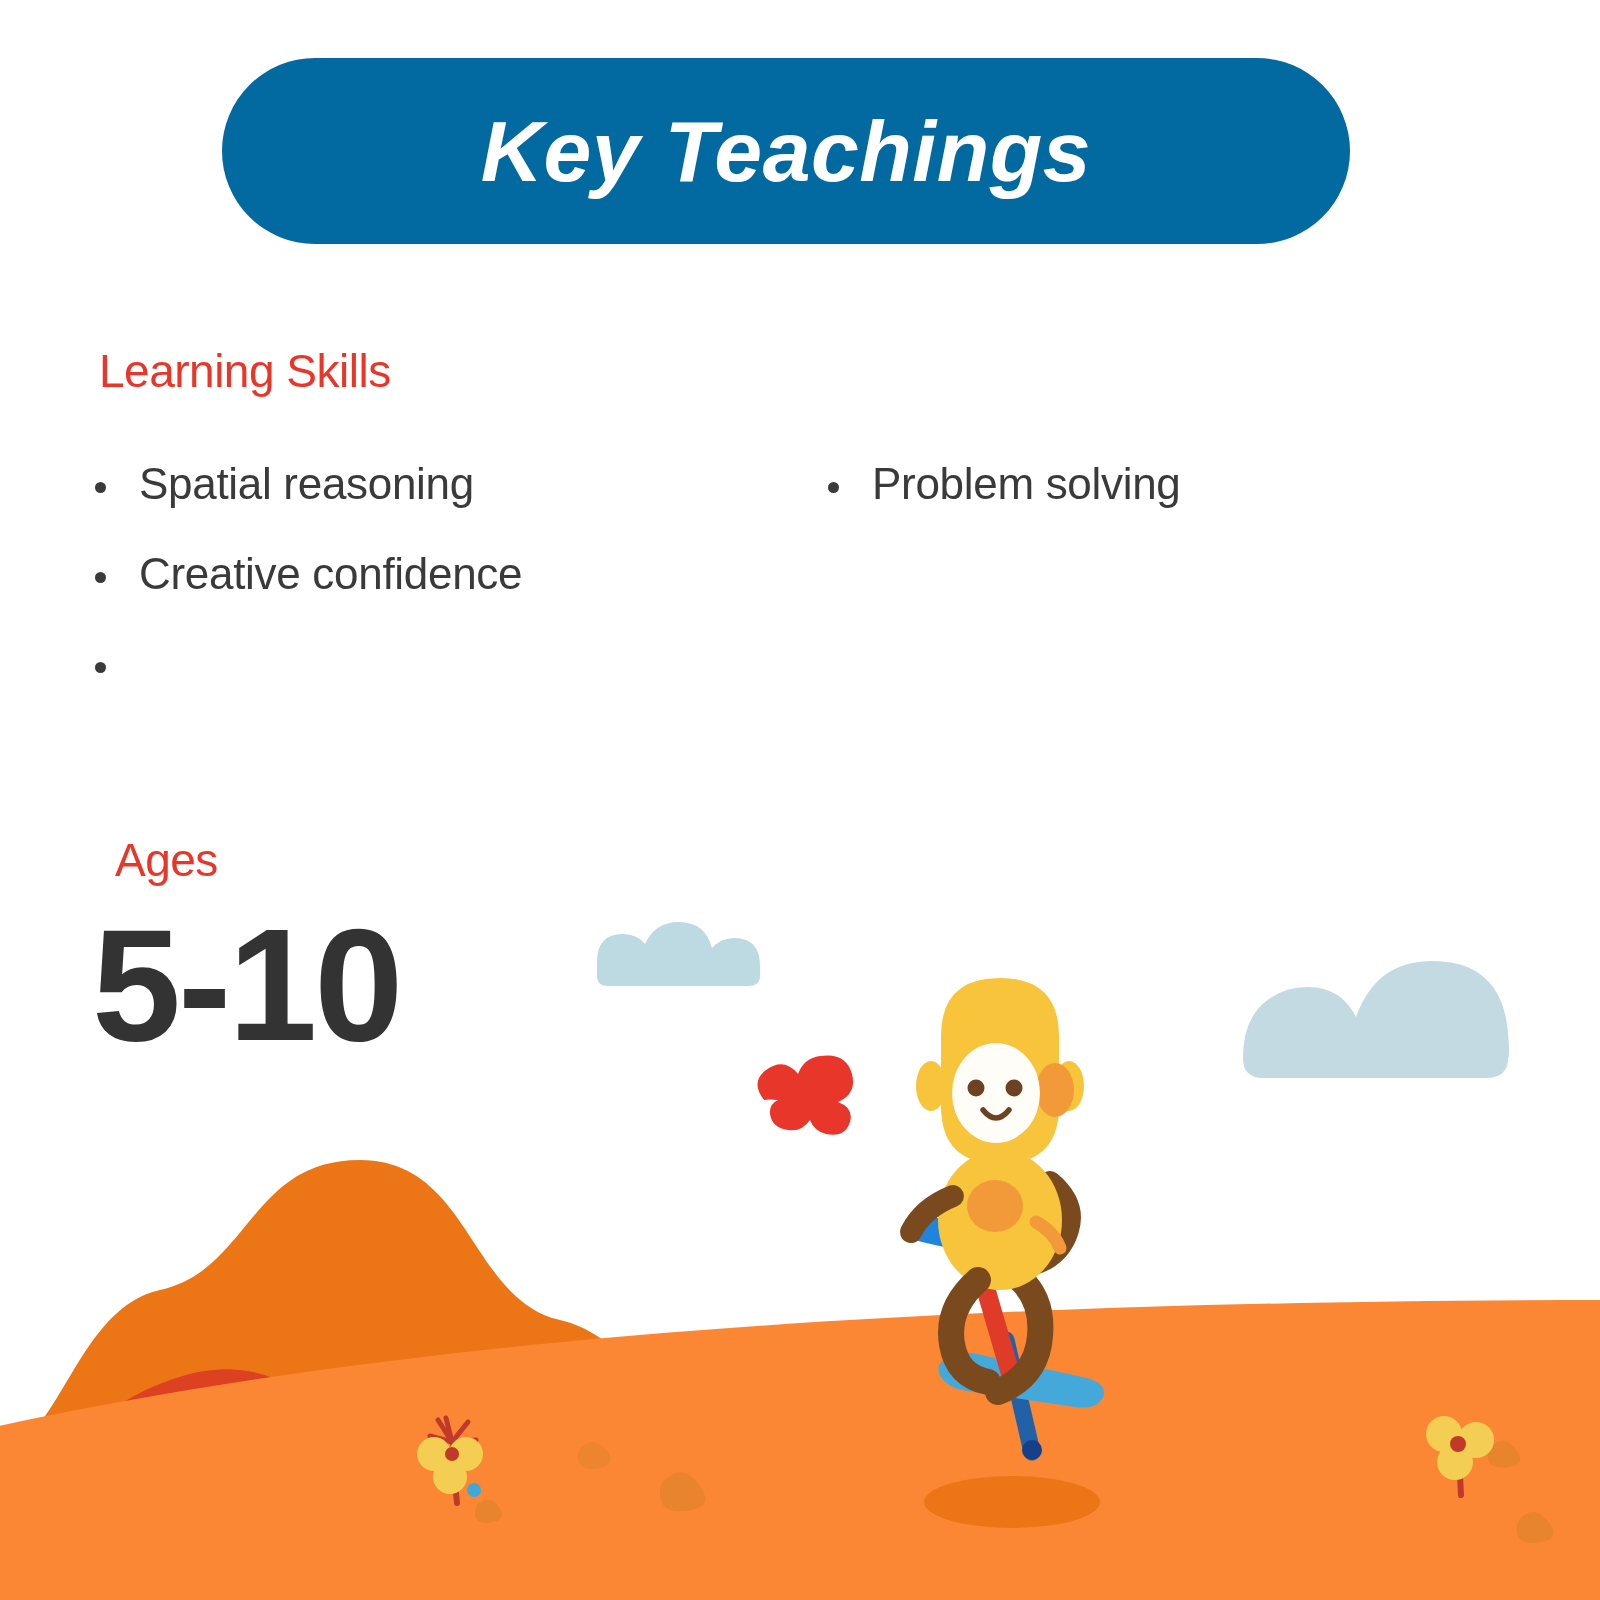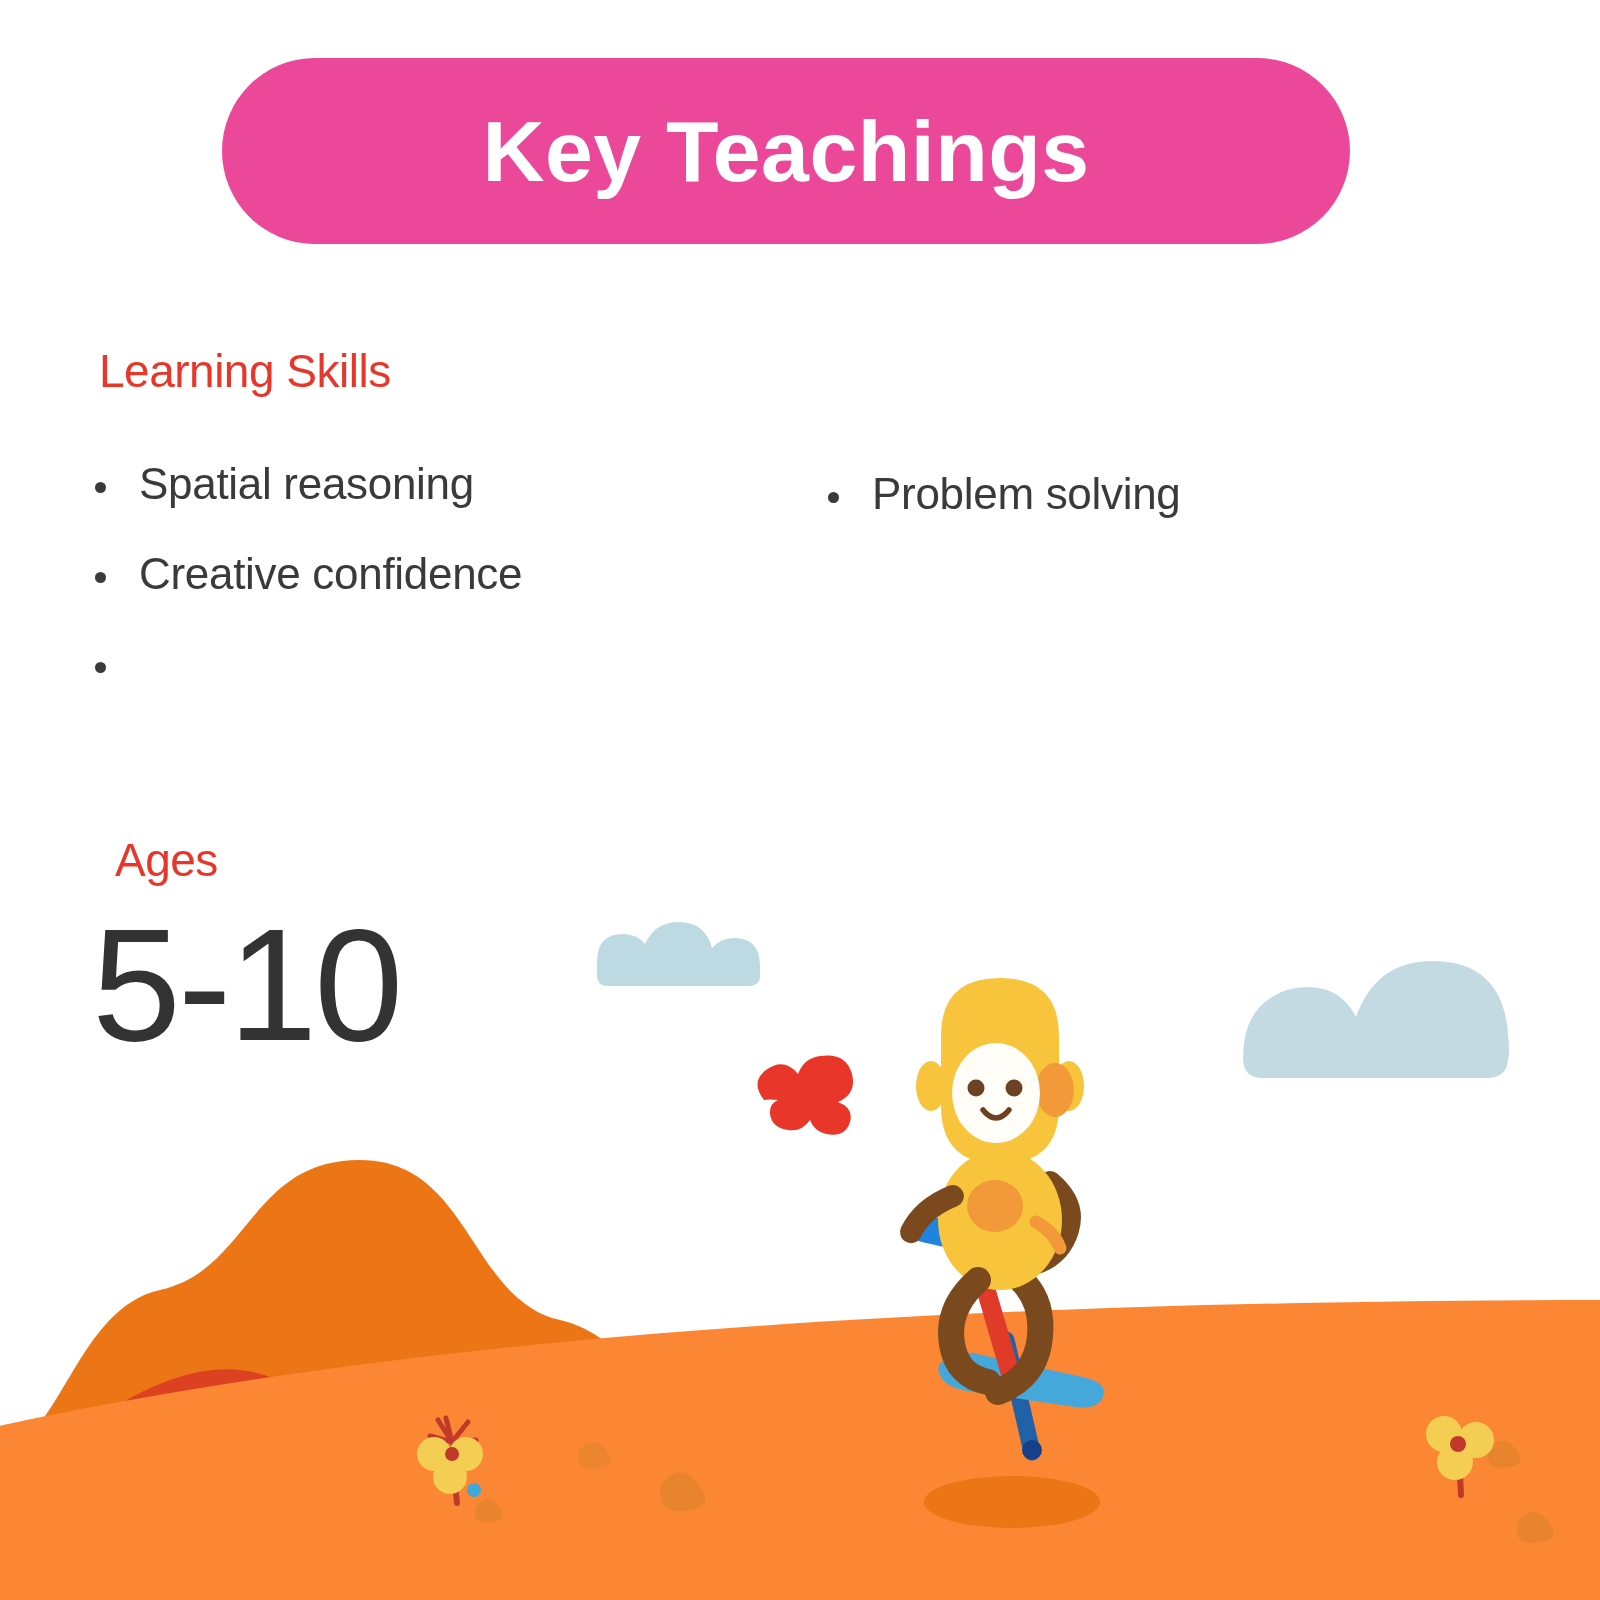--- a/index.html
+++ b/index.html
@@ -16,25 +16,26 @@
     -webkit-font-smoothing: antialiased;
   }
 
   
   .banner {
     position: absolute;
     left: 222px;
     top: 58px;
     width: 1128px;
     height: 186px;
-    background: #ec4899;
+    background: #0369a1;
     border-radius: 96px;
     display: flex;
     align-items: center;
     justify-content: center;
+    font-style: italic;
   }
   .banner-title {
     color: #FFFFFF;
     font-size: 86px;
     font-weight: bold;
     letter-spacing: 0.5px;
     line-height: 1;
     white-space: nowrap;
   }
 
@@ -51,21 +52,21 @@
   #heading-ages { left: 99px; top: 837px; margin-left: 16px; }
 
   
   .bullet-list {
     position: absolute;
     list-style: none;
     margin: 0;
     padding: 0;
   }
   #list-left  { left: 95px;  top: 455px; width: 700px; }
-  #list-right { left: 828px; top: 455px; width: 600px; margin-top: 10px; }
+  #list-right { left: 828px; top: 455px; width: 600px; }
 
   .bullet-item {
     display: flex;
     align-items: flex-start;
     margin-bottom: 32px;
   }
   .bullet-dot {
     flex: 0 0 auto;
     width: 11px;
     height: 11px;
@@ -82,21 +83,21 @@
     letter-spacing: -0.3px;
     white-space: nowrap;
   }
 
   
   .age-value {
     position: absolute;
     left: 92px;
     top: 905px;
     font-size: 160px;
-    font-weight: normal;
+    font-weight: bold;
     color: #333333;
     letter-spacing: -3px;
     line-height: 1;
   }
 
   
   .illustration {
     position: absolute;
     left: 0;
     top: 0;

